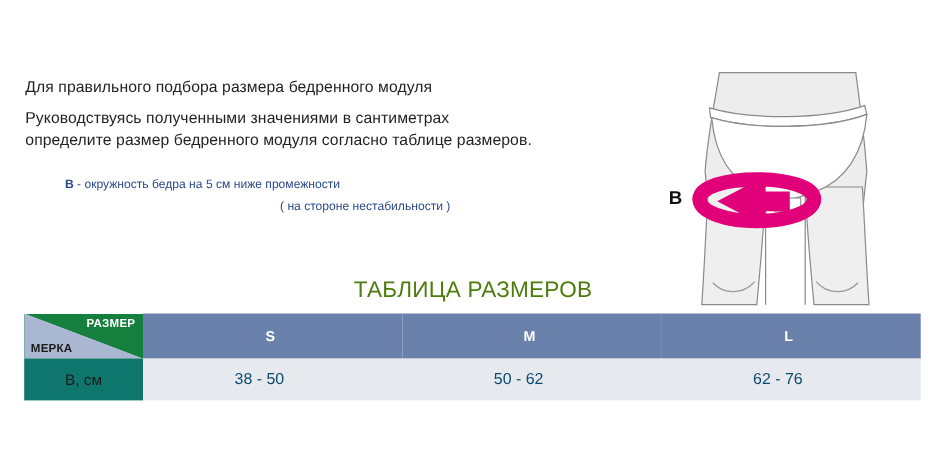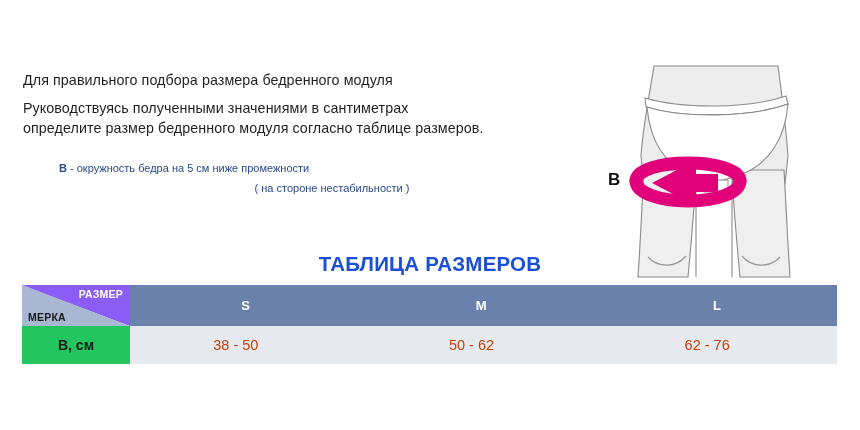--- a/index.html
+++ b/index.html
@@ -35,43 +35,43 @@
   }
   .note .bold{font-weight:bold;color:#2b4a8b;}
   .note .sub{display:block;padding-left:22px;text-align:center;}
 
   
   .section-title{
     position:absolute;
     left:0;top:252px;width:860px;
     text-align:center;
     font-size:20.5px;
-    font-weight:bold;
+    font-weight:normal;
     letter-spacing:.01em;
-    color:#1d4ed8;
+    color:#4d7c0f;
   }
 
   
   .table{
     position:absolute;
     left:22px;top:285px;
     width:815px;
     border-collapse:collapse;
     table-layout:fixed;
   }
   .table td,.table th{padding:0;margin:0;border:0;}
 
   .hdr-row{height:41px;}
   .body-row{height:38px;}
 
   
   .corner{
     width:108px;
     position:relative;
-    background:#8b5cf6;
+    background:#15803d;
     overflow:hidden;
     text-align:right;
   }
   .corner .tri{
     position:absolute;left:0;top:0;width:108px;height:41px;
     background:linear-gradient(to bottom left,rgba(0,0,0,0) 49.6%,#a9b7d2 50%);
   }
   .corner .lbl-size{
     position:absolute;right:7px;top:3px;
     font-size:10.5px;font-weight:bold;color:#ffffff;
@@ -89,31 +89,31 @@
     background:#6a81ac;
     color:#ffffff;
     font-size:13px;
     font-weight:bold;
     text-align:center;
     vertical-align:middle;
     letter-spacing:.03em;
   }
 
   .row-head{
-    background:#22c55e;
+    background:#0f766e;
     color:#1a1a1a;
     font-size:14px;
-    font-weight:bold;
+    font-weight:normal;
     text-align:center;
     vertical-align:middle;
     width:108px;
   }
   .data-cell{
     background:#e6eaee;
-    color:#c2410c;
+    color:#0c4a6e;
     font-size:14.5px;
     text-align:center;
     vertical-align:middle;
   }
   .data-cell span{display:inline-block;transform:translateX(-12px);}
   .hdr-cell span{display:inline-block;transform:translateX(-2px);}
 
   
   .illus{
     position:absolute;

